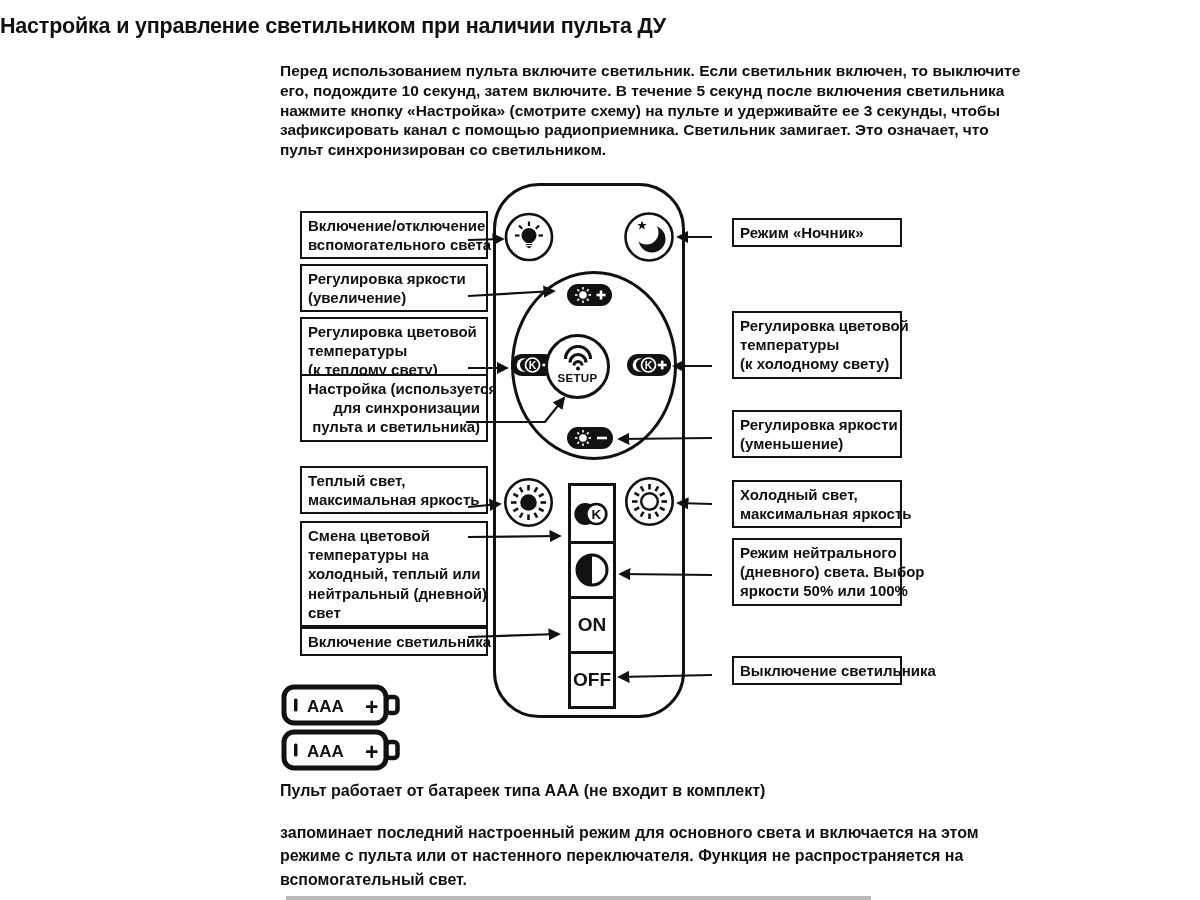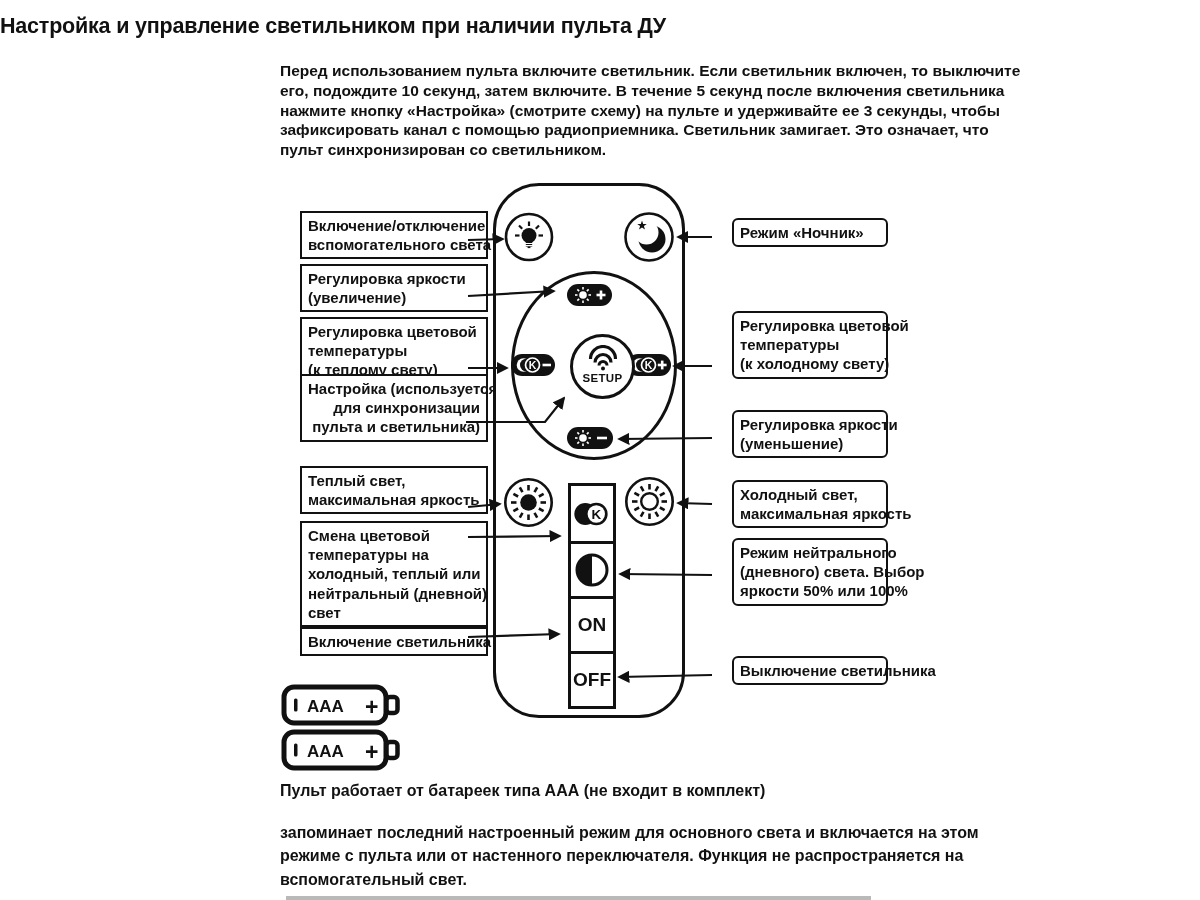--- a/index.html
+++ b/index.html
@@ -8,27 +8,27 @@
   .title{position:absolute;top:14px;left:0;width:1200px;text-align:left;
          font-size:21.5px;letter-spacing:-0.2px;}
   .para{position:absolute;font-size:15.5px;line-height:19.8px;}
   .para div{white-space:pre;}
   .intro{left:280px;top:61px;}
   .warning{left:280px;top:821px;font-size:16px;line-height:23.3px;}
   .caption{position:absolute;left:280px;top:782px;font-size:16px;white-space:pre;}
   .label-box{position:absolute;border:2px solid #111;background:#fff;
              font-size:15px;line-height:19.2px;padding:3px 6px;white-space:pre;box-sizing:border-box;margin-left:20px;}
   .lbox{left:280px;width:188px;}
-  .rbox{left:712px;width:156px;border-radius:6px;}
+  .rbox{left:712px;width:170px;}
   .remote-body{position:absolute;left:493px;top:183px;width:192px;height:535px;
                border:3px solid #111;border-radius:46px;background:#fff;box-sizing:border-box;}
   .ellipse{position:absolute;left:511px;top:271px;width:166px;height:189px;
            border:3px solid #111;border-radius:50%;background:#fff;box-sizing:border-box;}
   .abs{position:absolute;}
-  .setup-btn{position:absolute;left:570px;top:334px;width:65px;height:65px;border:3px solid #111;
+  .setup-btn{position:absolute;left:545px;top:334px;width:65px;height:65px;border:3px solid #111;
              border-radius:50%;background:#fff;box-sizing:border-box;display:flex;flex-direction:column;
              align-items:center;}
   .setup-btn .setup-label{font-size:11.5px;letter-spacing:0.3px;margin-top:1px;}
   .btn-column{position:absolute;left:568px;top:483px;width:48px;height:226px;border:3px solid #111;
               background:#fff;box-sizing:border-box;display:grid;grid-template-rows:repeat(4,1fr);}
   .btn-cell{display:flex;align-items:center;justify-content:center;font-size:19px;}
   .btn-cell + .btn-cell{border-top:3px solid #111;}
   .overlay{position:absolute;left:0;top:0;width:1200px;height:900px;pointer-events:none;}
   .strip{position:absolute;left:286px;top:896px;width:585px;height:4px;background:#b9b9b9;}
   svg text{font-family:"Liberation Sans",sans-serif;font-weight:700;}

